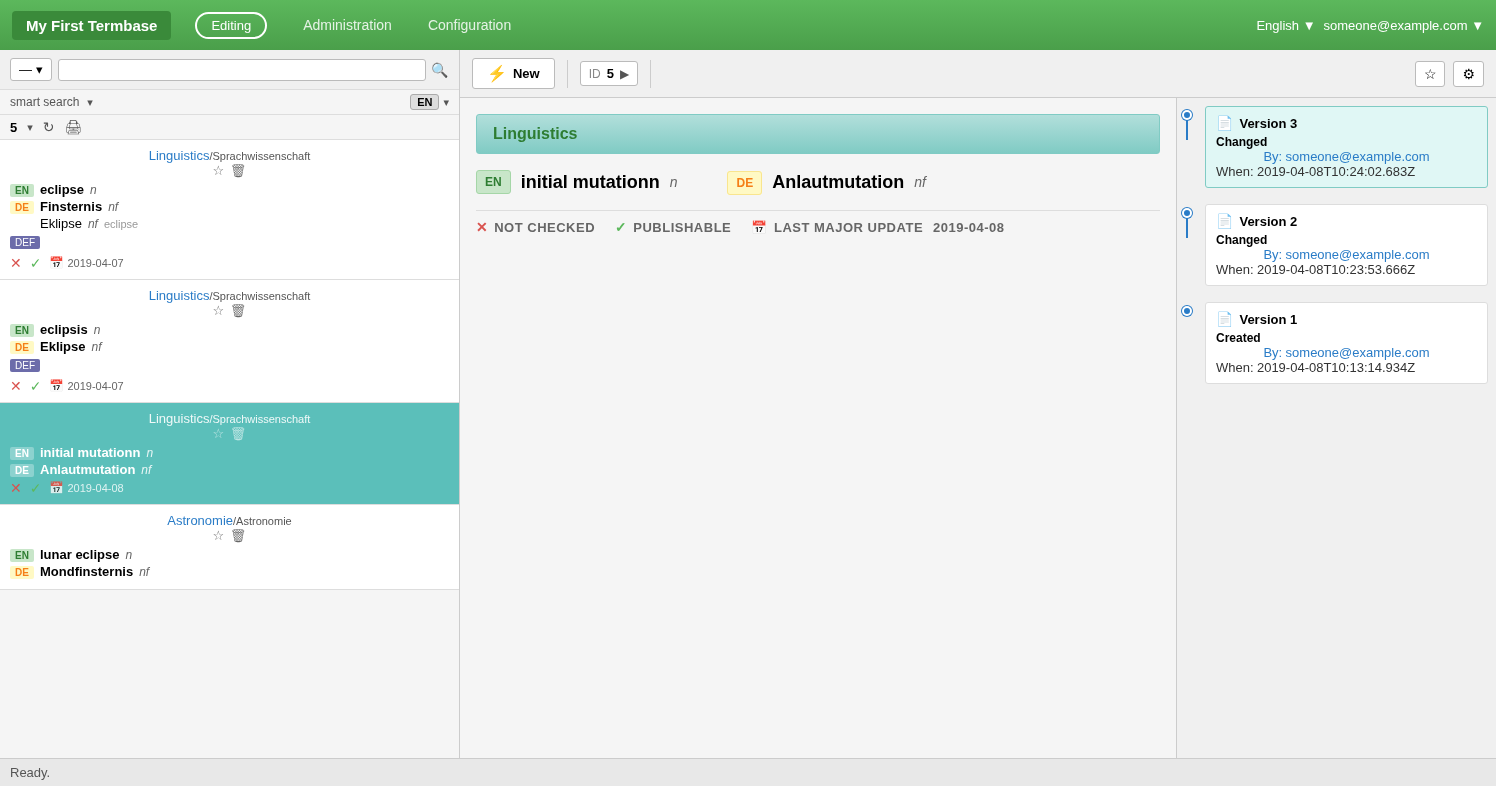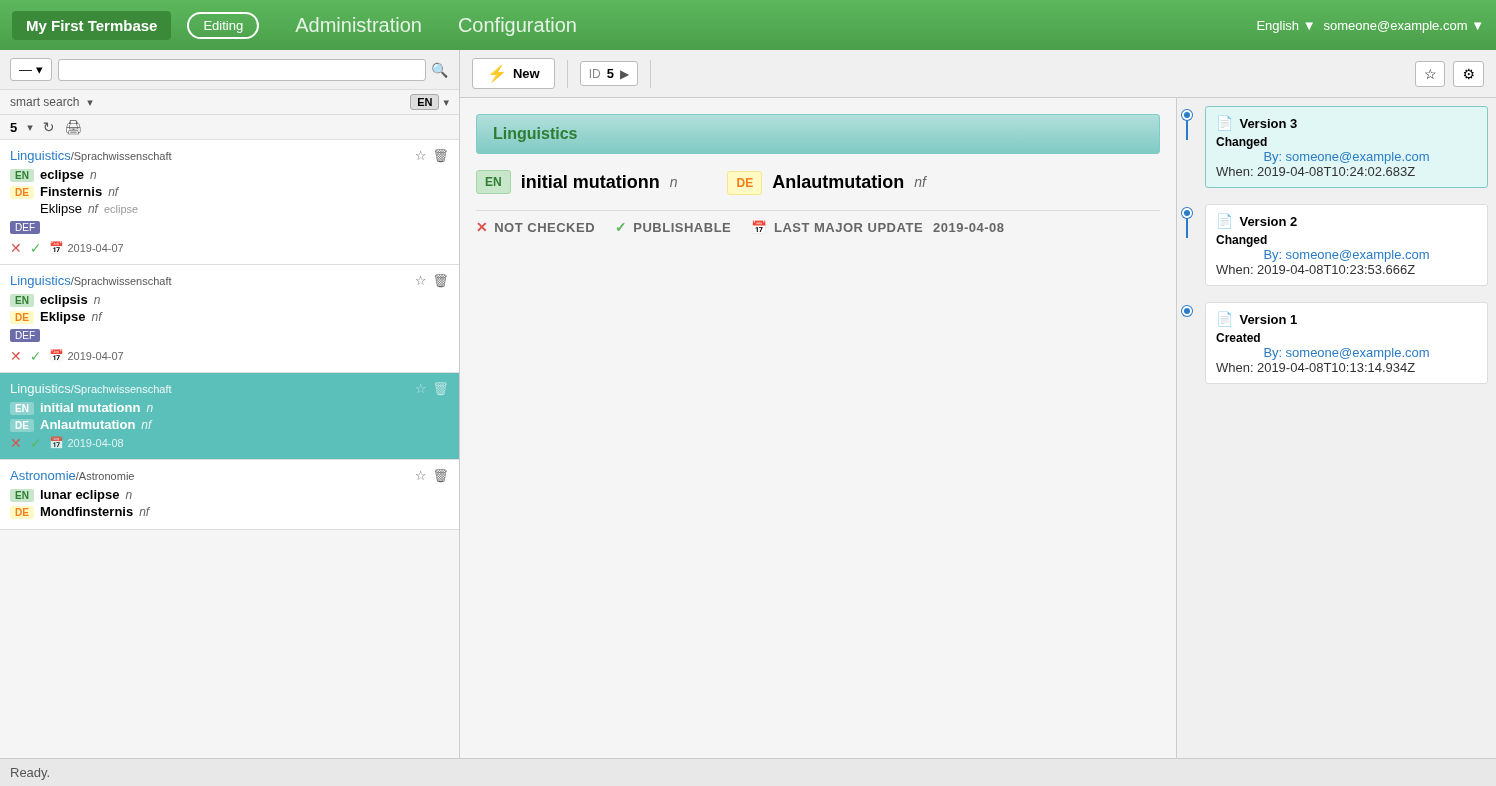--- a/index.html
+++ b/index.html
@@ -5,44 +5,44 @@
     * { box-sizing: border-box; margin: 0; padding: 0; font-family: Arial, sans-serif; font-size: 13px; }
     body { background: #e8e8e8; overflow: hidden; }
 
     
     .topbar {
       background: linear-gradient(to bottom, #5cb85c, #4a9f4a);
       height: 50px;
       display: flex;
       align-items: center;
       padding: 0 12px;
-      gap: 16px;
+      gap: 24px;
     }
     .topbar-title {
       background: #3a8a3a;
       color: white;
       font-weight: bold;
       font-size: 15px;
       padding: 6px 14px;
       border-radius: 4px;
     }
     .topbar-editing-btn {
       border: 2px solid white;
       border-radius: 20px;
       color: white;
       background: transparent;
       padding: 4px 14px;
       font-size: 13px;
       cursor: pointer;
     }
     .topbar-nav {
       color: rgba(255,255,255,0.85);
-      font-size: 20px;
+      font-size: 14px;
       cursor: pointer;
-      margin-left: 20px;
+      margin-left: 12px;
     }
     .topbar-right {
       margin-left: auto;
       display: flex;
       align-items: center;
       gap: 8px;
       color: white;
       font-size: 14px;
     }
 
@@ -139,20 +139,21 @@
       border-bottom: 1px solid #ddd;
       background: white;
       position: relative;
     }
     .entry-card.active { background: #5bbfba; }
     .entry-card-header {
       display: flex;
       align-items: center;
       justify-content: space-between;
       margin-bottom: 4px;
+      flex-direction: column;
     }
     .entry-category {
       font-size: 11px;
       color: #555;
     }
     .entry-category.active { color: rgba(255,255,255,0.9); }
     .entry-category span.cat-link { color: #2a7cc7; }
     .entry-category.active span.cat-link { color: rgba(255,255,255,0.9); }
     .entry-actions { display: flex; gap: 6px; opacity: 0.6; }
     .entry-actions.active { color: white; }

